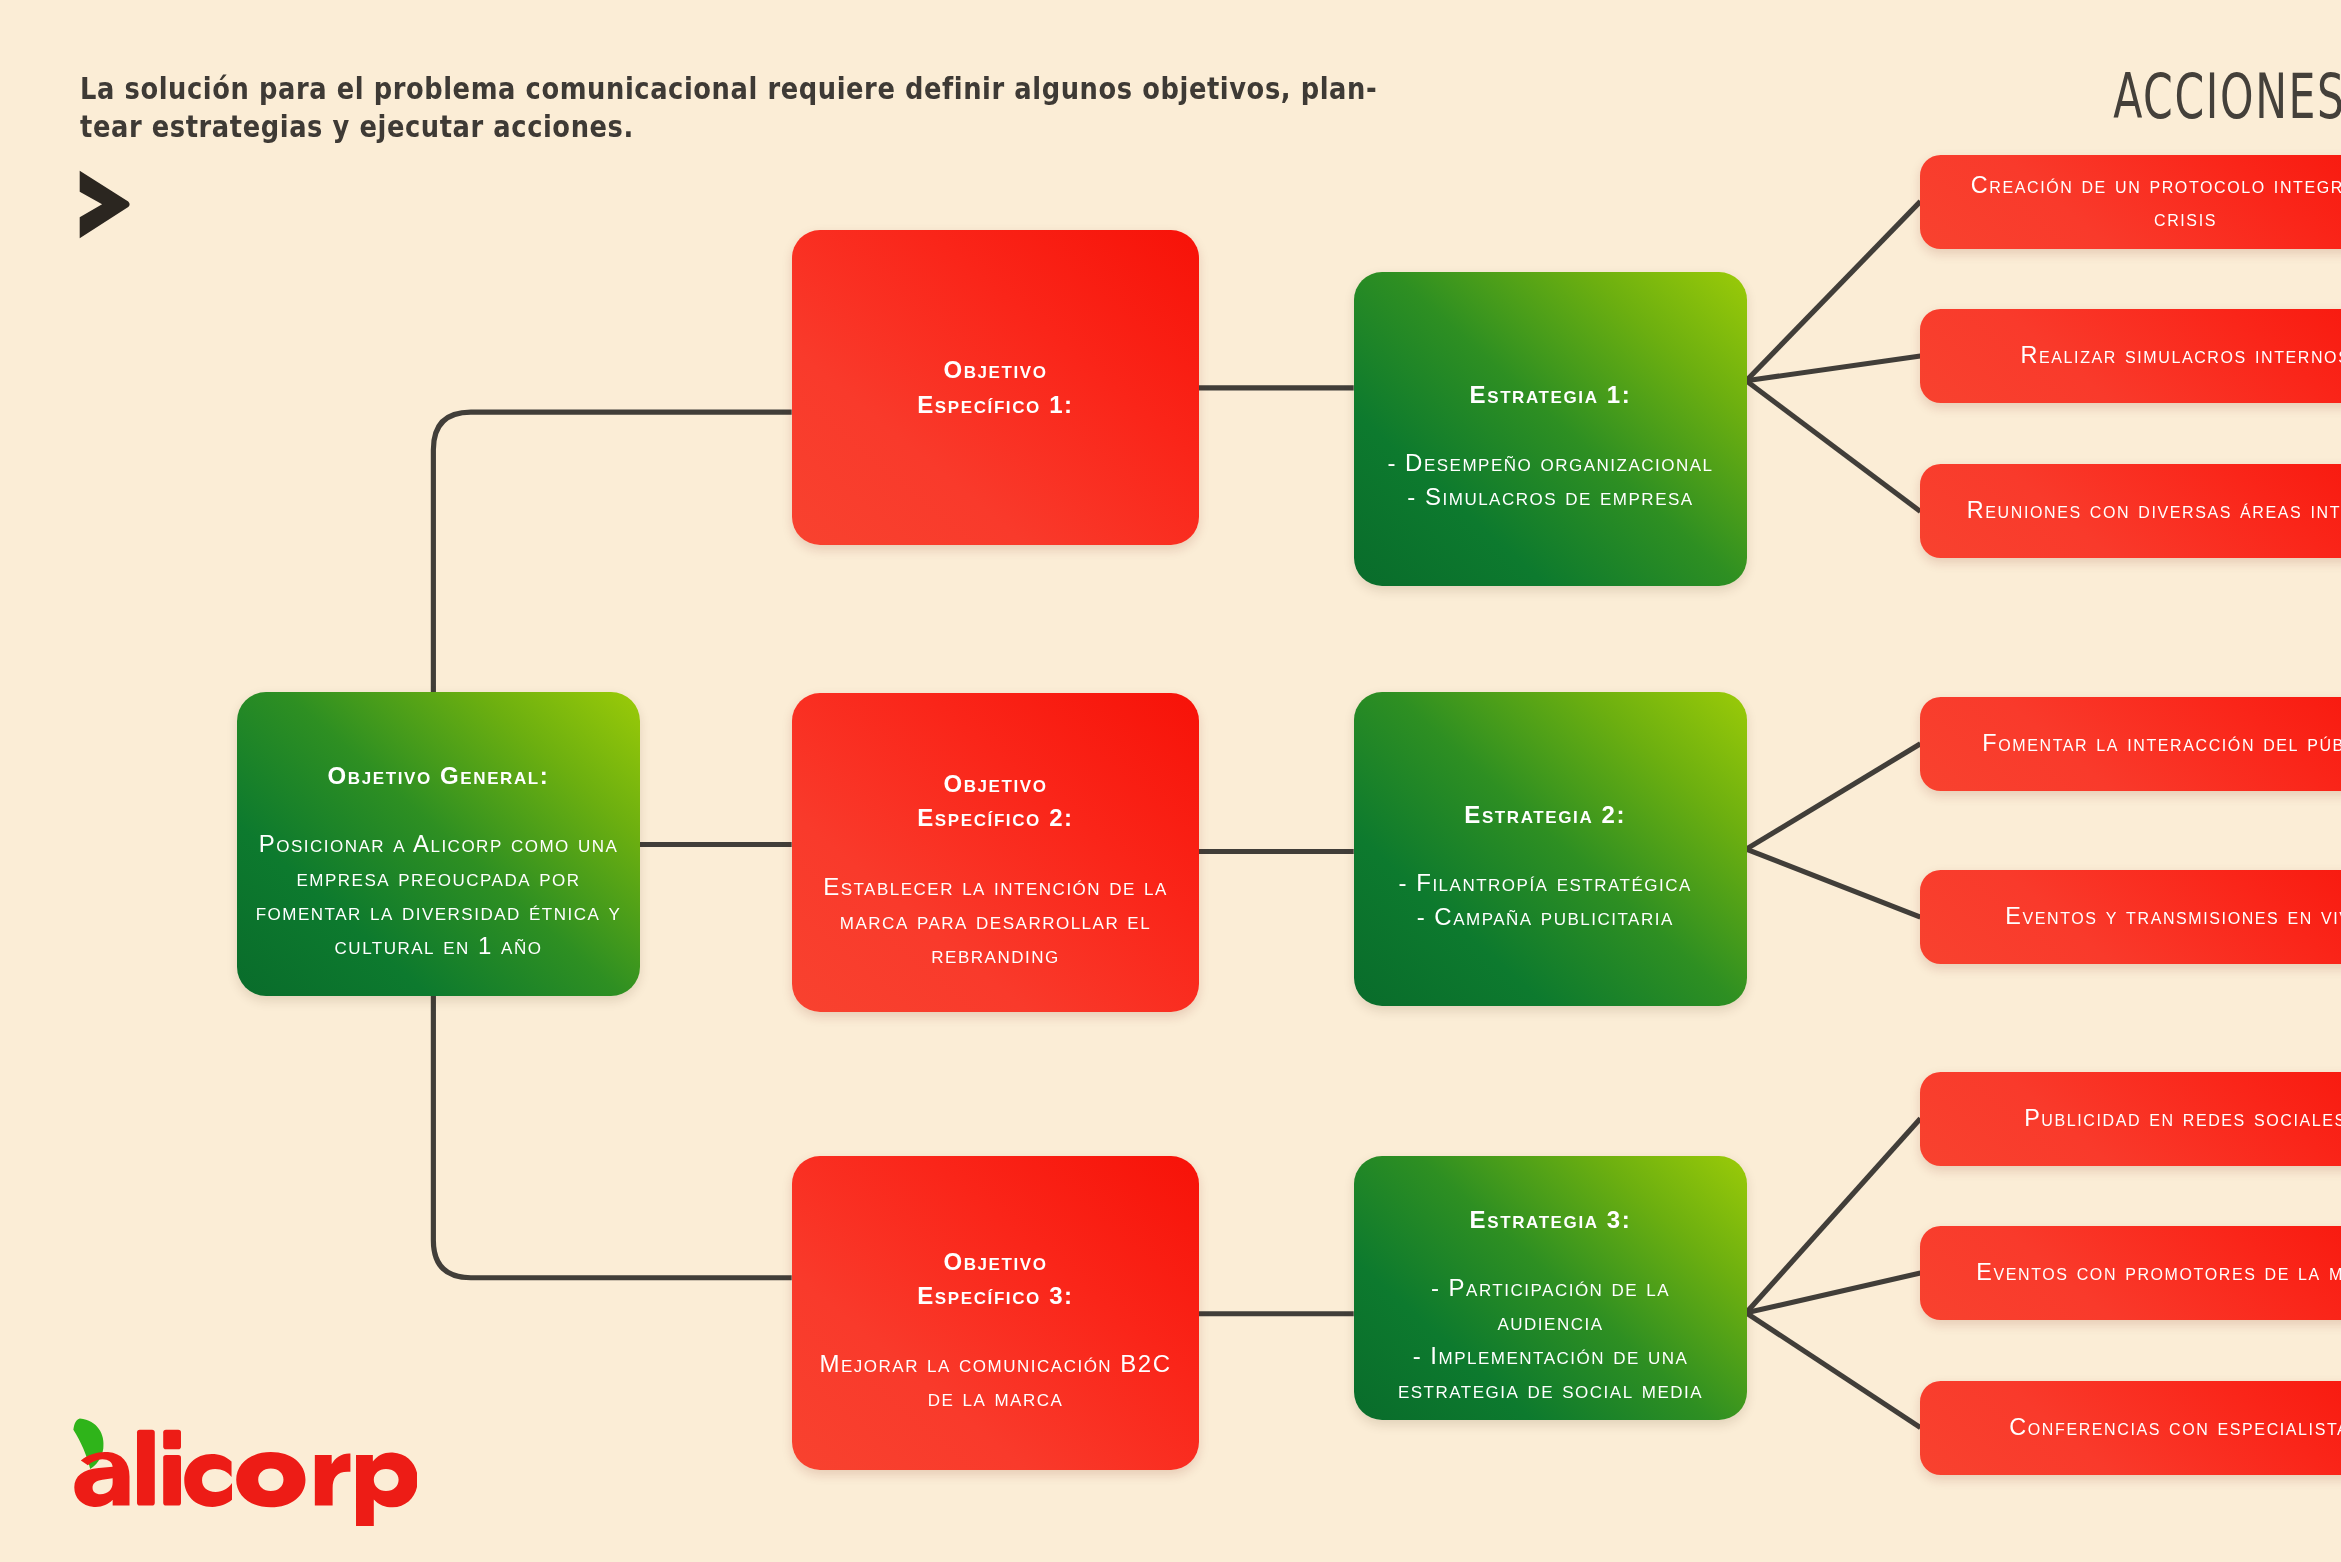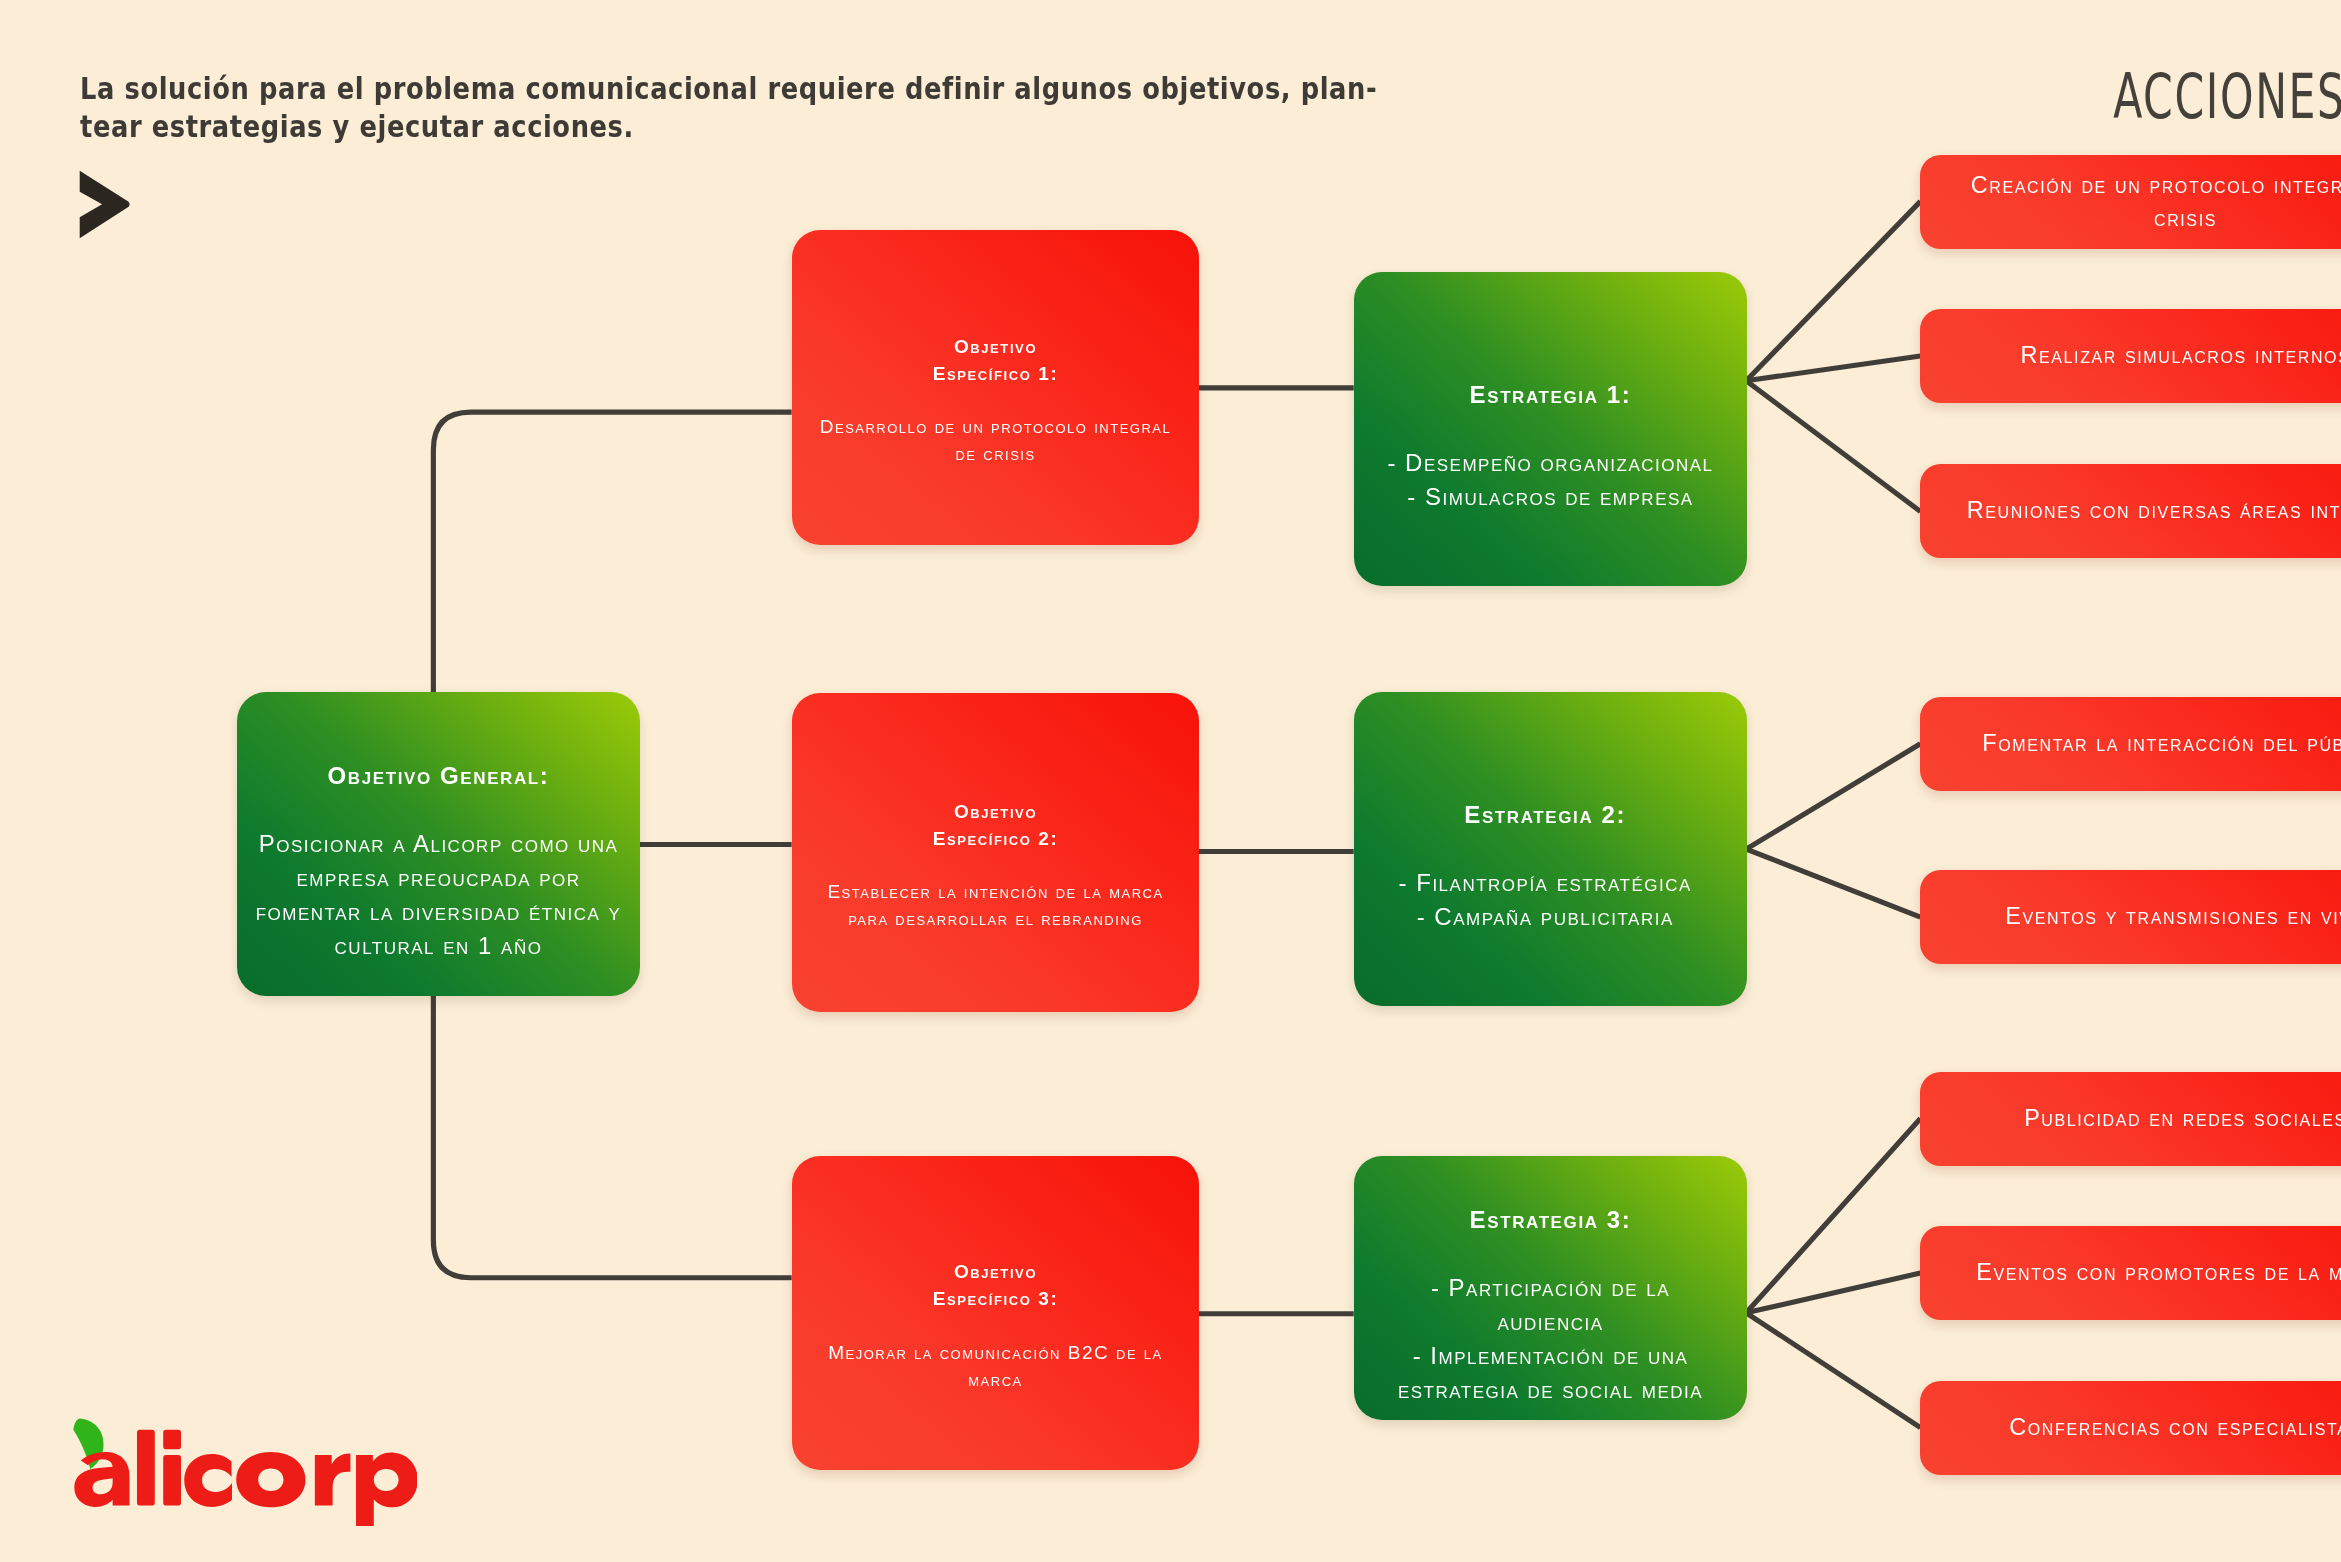--- a/index.html
+++ b/index.html
@@ -116,21 +116,21 @@
     font-size: 24px;
     padding: 4.7px 16px;
     z-index: 5;
   }
 
   
   .col-objetivo {
     left: 792px;
     width: 407px;
     border-radius: 28px;
-    font-size: 19px;
+    font-size: 24px;
     padding: 5.6px 19px;
     z-index: 5;
     justify-content: center;
   }
   #node-objetivo-1 { top: 230px;  height: 315px; }
   #node-objetivo-2 { top: 693px; height: 319px; }
   #node-objetivo-3 { top: 1156px; height: 314px; }
 
   
   .col-estrategia {
@@ -219,21 +219,20 @@
     <div>
       <span class="bold-head">Objetivo General:</span><br>
       <span>Posicionar a Alicorp como una empresa preoucpada por fomentar la diversidad étnica y cultural en 1 año</span>
     </div>
   </div>
 
   <div class="node red col-objetivo" id="node-objetivo-1">
     <div>
       <span class="bold-head">Objetivo
 Específico 1:</span><br>
-      <span>Desarrollo de un protocolo integral de crisis</span>
     </div>
   </div>
 
   <div class="node red col-objetivo" id="node-objetivo-2">
     <div>
       <span class="bold-head">Objetivo
 Específico 2:</span><br>
       <span>Establecer la intención de la marca para desarrollar el rebranding</span>
     </div>
   </div>

